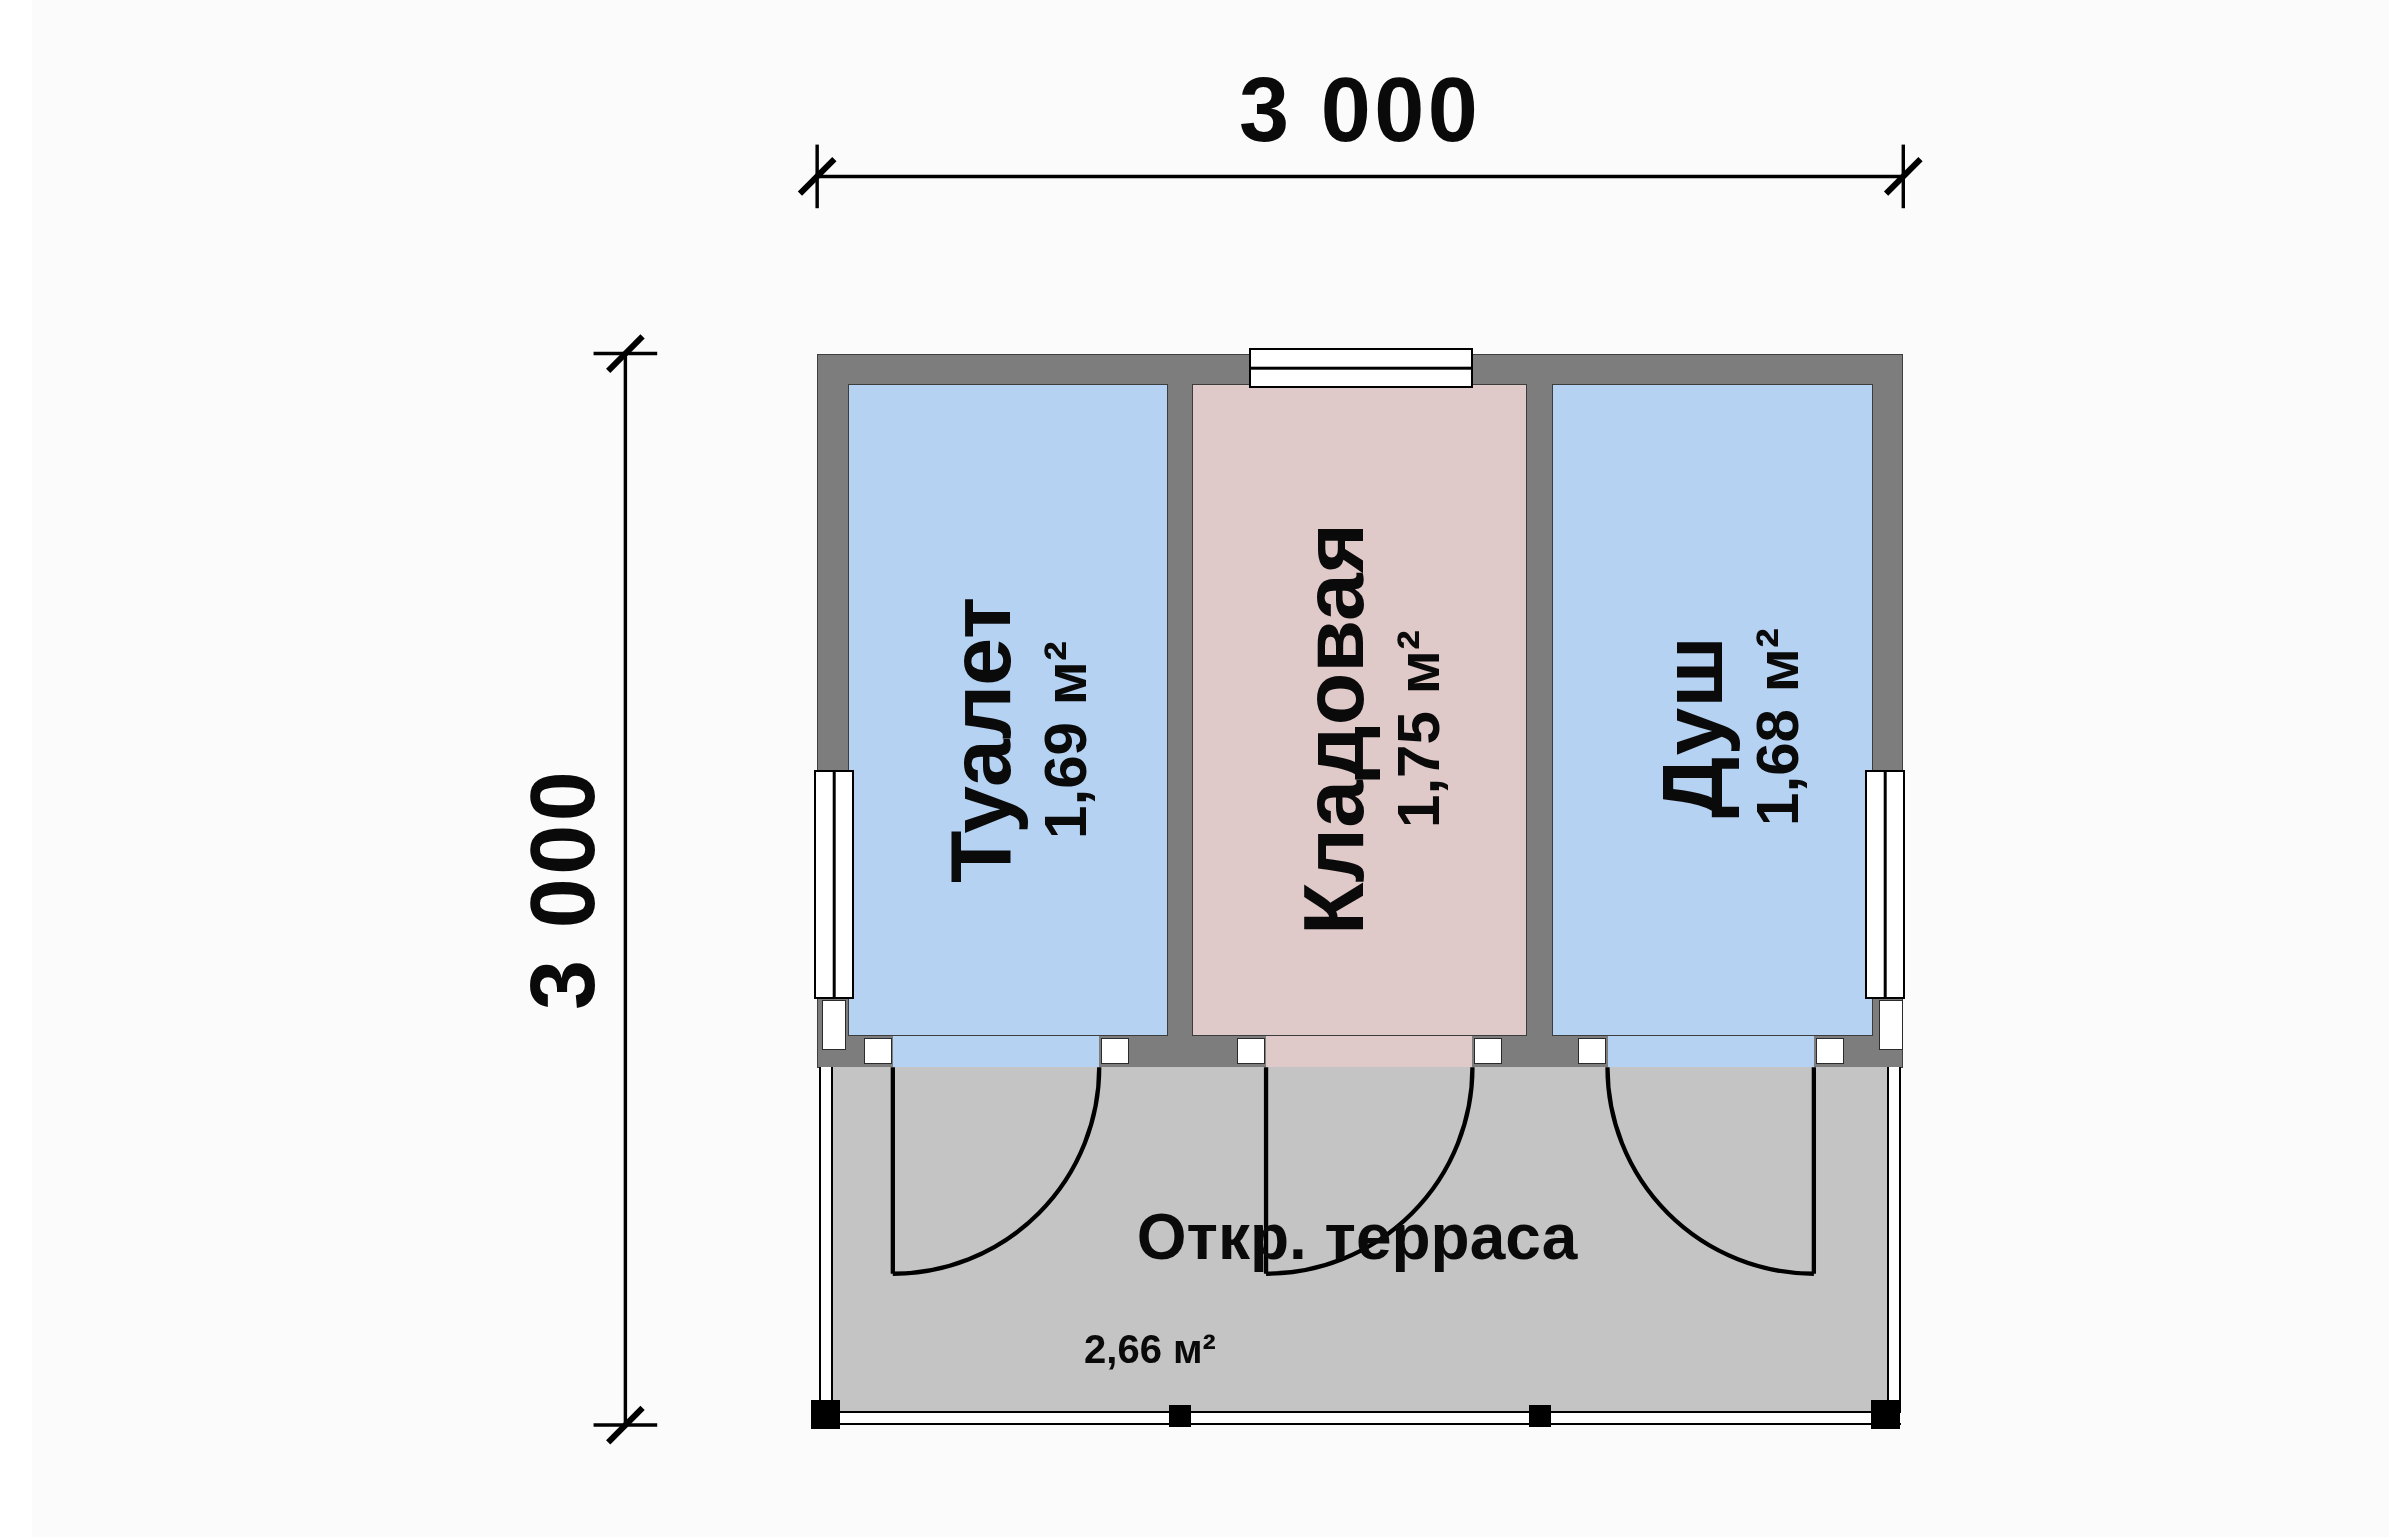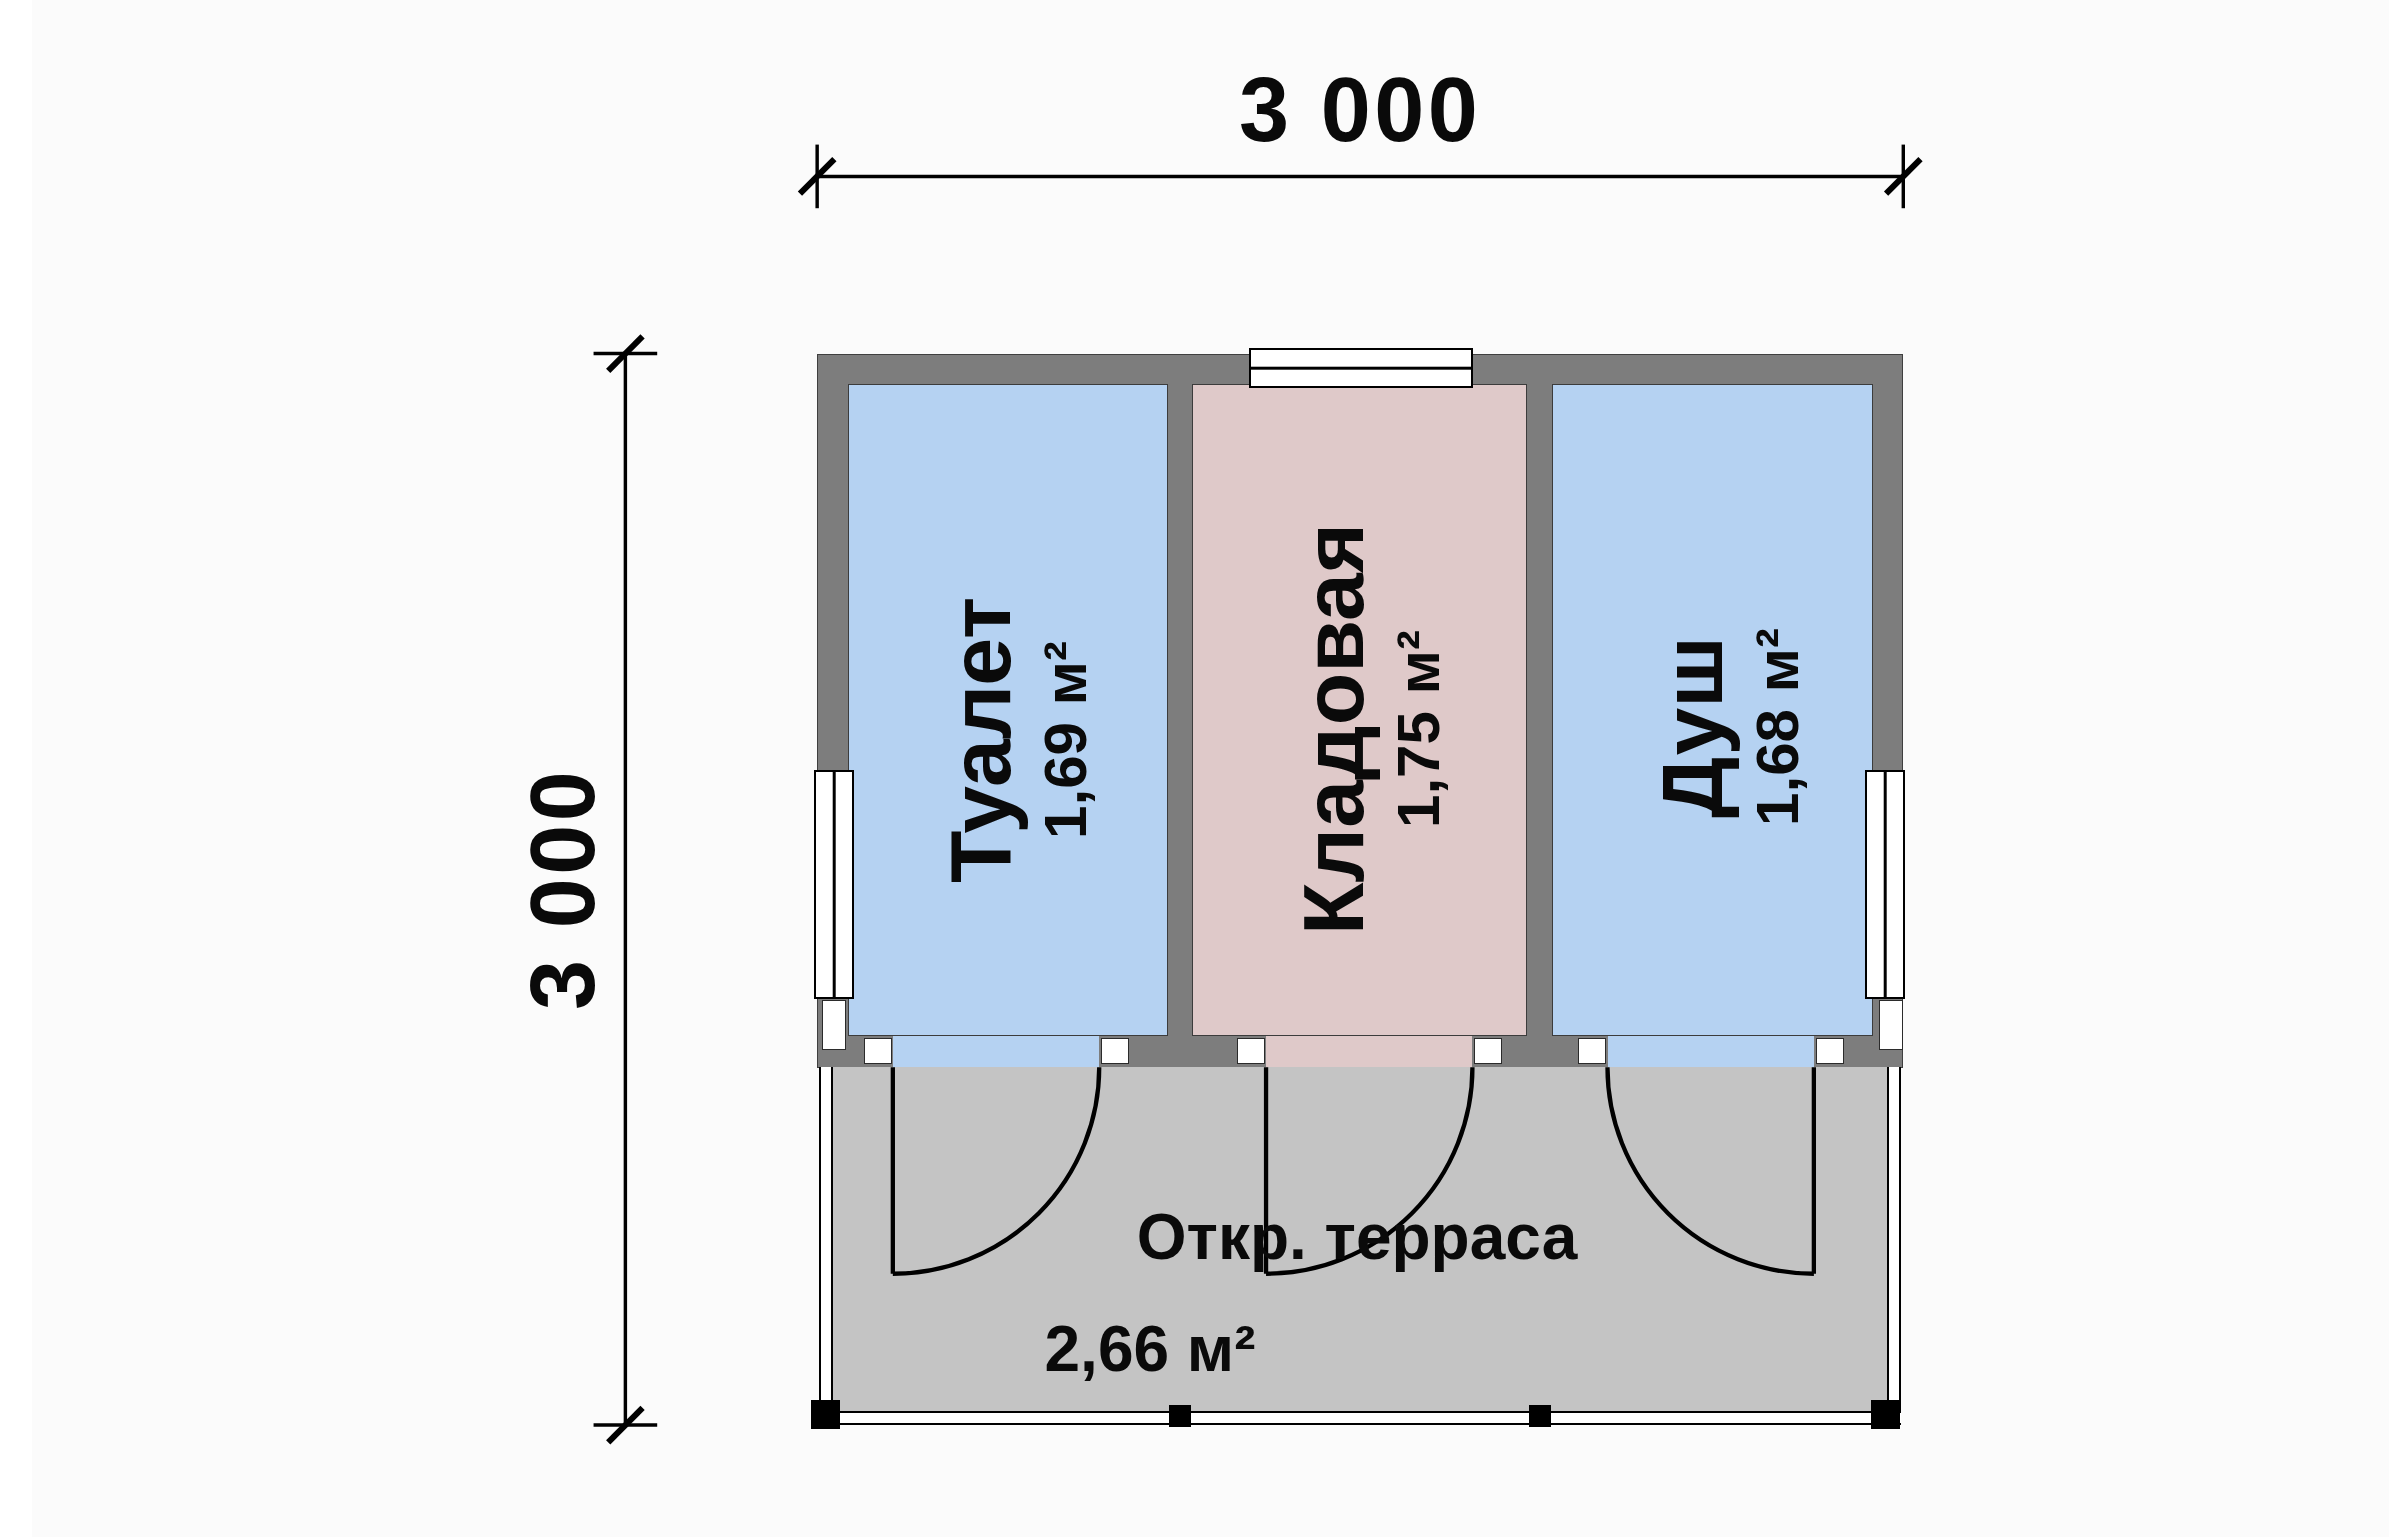--- a/index.html
+++ b/index.html
@@ -33,21 +33,21 @@
     white-space:nowrap;text-align:center;font-weight:700;z-index:8;
   }
   .vlabel{
     position:absolute;transform:translate(-50%,-50%) rotate(-90deg);
     white-space:nowrap;text-align:center;font-weight:700;z-index:8;
   }
   .dim-label{font-size:90px;letter-spacing:3.4px;}
   .room-name{font-size:86px;line-height:1.05;}
   .room-area{font-size:60px;line-height:1.35;}
   .terrace-name{font-size:64px;}
-  .terrace-area{font-size:64px;}
+  .terrace-area{font-size:40px;}
 </style>
 </head>
 <body>
 
 <div class="stage">
 
   <div class="abs walls" style="left:785px;top:354px;width:1086px;height:714px;"></div>
 
   <div class="abs room fill-blue" style="left:816px;top:384px;width:320px;height:652px;"></div>
   <div class="abs room fill-pink" style="left:1160px;top:384px;width:335px;height:652px;"></div>

